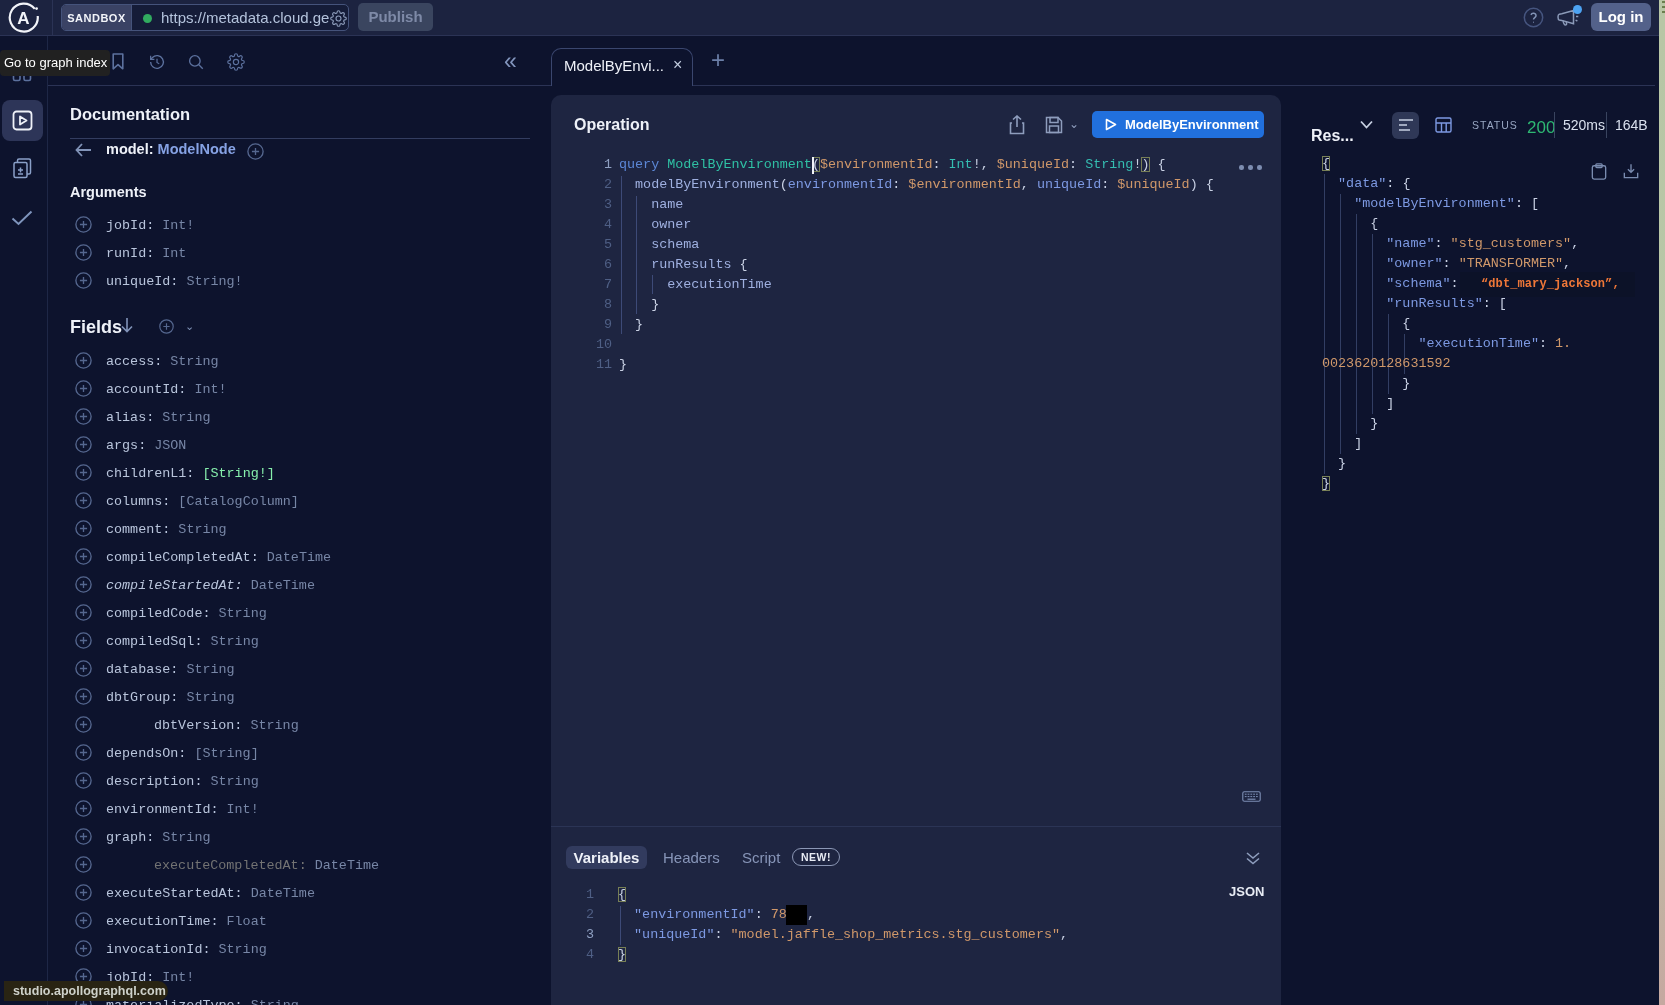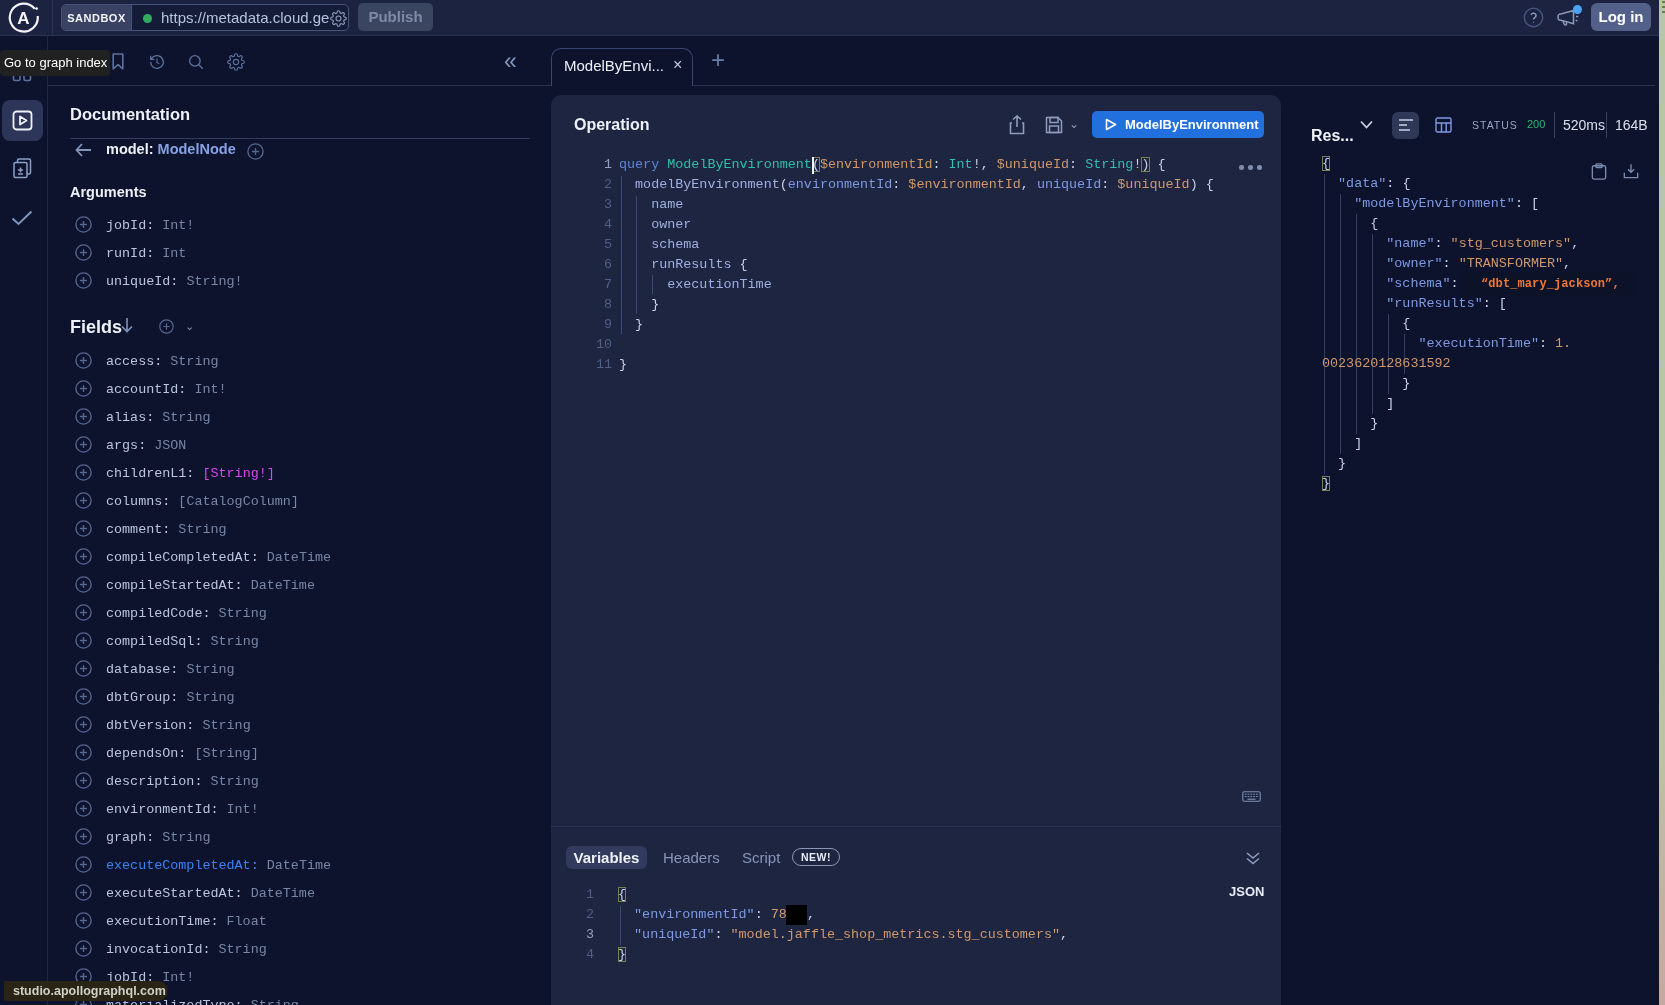--- a/index.html
+++ b/index.html
@@ -157,41 +157,41 @@
         <div class="abs mono" style="left:57px;top:56px;"><span style="color:#b9c5dc;">alias:</span> <span style="color:#7786a6;">String</span></div>
         <svg class="abs" style="left:26px;top:84px;" width="17" height="17" viewBox="0 0 19 19" fill="none" stroke="#55678f" stroke-width="1.5">
           <circle cx="9.5" cy="9.5" r="8.5"></circle>
           <path d="M9.5 5.5v8M5.5 9.5h8"></path>
         </svg>
         <div class="abs mono" style="left:57px;top:84px;"><span style="color:#b9c5dc;">args:</span> <span style="color:#7786a6;">JSON</span></div>
         <svg class="abs" style="left:26px;top:112px;" width="17" height="17" viewBox="0 0 19 19" fill="none" stroke="#55678f" stroke-width="1.5">
           <circle cx="9.5" cy="9.5" r="8.5"></circle>
           <path d="M9.5 5.5v8M5.5 9.5h8"></path>
         </svg>
-        <div class="abs mono" style="left:57px;top:112px;"><span style="color:#b9c5dc;">childrenL1:</span> <span style="color:#d946ef;">[String!]</span></div>
+        <div class="abs mono" style="left:57px;top:112px;"><span style="color:#b9c5dc;">childrenL1:</span> <span style="color:#86efac;">[String!]</span></div>
         <svg class="abs" style="left:26px;top:140px;" width="17" height="17" viewBox="0 0 19 19" fill="none" stroke="#55678f" stroke-width="1.5">
           <circle cx="9.5" cy="9.5" r="8.5"></circle>
           <path d="M9.5 5.5v8M5.5 9.5h8"></path>
         </svg>
         <div class="abs mono" style="left:57px;top:140px;"><span style="color:#b9c5dc;">columns:</span> <span style="color:#7786a6;">[CatalogColumn]</span></div>
         <svg class="abs" style="left:26px;top:168px;" width="17" height="17" viewBox="0 0 19 19" fill="none" stroke="#55678f" stroke-width="1.5">
           <circle cx="9.5" cy="9.5" r="8.5"></circle>
           <path d="M9.5 5.5v8M5.5 9.5h8"></path>
         </svg>
         <div class="abs mono" style="left:57px;top:168px;"><span style="color:#b9c5dc;">comment:</span> <span style="color:#7786a6;">String</span></div>
         <svg class="abs" style="left:26px;top:196px;" width="17" height="17" viewBox="0 0 19 19" fill="none" stroke="#55678f" stroke-width="1.5">
           <circle cx="9.5" cy="9.5" r="8.5"></circle>
           <path d="M9.5 5.5v8M5.5 9.5h8"></path>
         </svg>
         <div class="abs mono" style="left:57px;top:196px;"><span style="color:#b9c5dc;">compileCompletedAt:</span> <span style="color:#7786a6;">DateTime</span></div>
         <svg class="abs" style="left:26px;top:224px;" width="17" height="17" viewBox="0 0 19 19" fill="none" stroke="#55678f" stroke-width="1.5">
           <circle cx="9.5" cy="9.5" r="8.5"></circle>
           <path d="M9.5 5.5v8M5.5 9.5h8"></path>
         </svg>
-        <div class="abs mono" style="left:57px;top:224px;"><span style="color:#b9c5dc;">compileStartedAt:</span> <span style="color:#7786a6;">DateTime</span></div>
+        <div class="abs mono" style="left:57px;top:224px;"><span style="color:#b9c5dc;font-style:italic;">compileStartedAt:</span> <span style="color:#7786a6;">DateTime</span></div>
         <svg class="abs" style="left:26px;top:252px;" width="17" height="17" viewBox="0 0 19 19" fill="none" stroke="#55678f" stroke-width="1.5">
           <circle cx="9.5" cy="9.5" r="8.5"></circle>
           <path d="M9.5 5.5v8M5.5 9.5h8"></path>
         </svg>
         <div class="abs mono" style="left:57px;top:252px;"><span style="color:#b9c5dc;">compiledCode:</span> <span style="color:#7786a6;">String</span></div>
         <svg class="abs" style="left:26px;top:280px;" width="17" height="17" viewBox="0 0 19 19" fill="none" stroke="#55678f" stroke-width="1.5">
           <circle cx="9.5" cy="9.5" r="8.5"></circle>
           <path d="M9.5 5.5v8M5.5 9.5h8"></path>
         </svg>
         <div class="abs mono" style="left:57px;top:280px;"><span style="color:#b9c5dc;">compiledSql:</span> <span style="color:#7786a6;">String</span></div>
@@ -202,21 +202,21 @@
         <div class="abs mono" style="left:57px;top:308px;"><span style="color:#b9c5dc;">database:</span> <span style="color:#7786a6;">String</span></div>
         <svg class="abs" style="left:26px;top:336px;" width="17" height="17" viewBox="0 0 19 19" fill="none" stroke="#55678f" stroke-width="1.5">
           <circle cx="9.5" cy="9.5" r="8.5"></circle>
           <path d="M9.5 5.5v8M5.5 9.5h8"></path>
         </svg>
         <div class="abs mono" style="left:57px;top:336px;"><span style="color:#b9c5dc;">dbtGroup:</span> <span style="color:#7786a6;">String</span></div>
         <svg class="abs" style="left:26px;top:364px;" width="17" height="17" viewBox="0 0 19 19" fill="none" stroke="#55678f" stroke-width="1.5">
           <circle cx="9.5" cy="9.5" r="8.5"></circle>
           <path d="M9.5 5.5v8M5.5 9.5h8"></path>
         </svg>
-        <div class="abs mono" style="left:57px;top:364px;"><span style="color:#b9c5dc;">dbtVersion:</span> <span style="color:#7786a6;">String</span></div>
+        <div class="abs mono" style="left:57px;top:364px;"><span style="color:#b9c5dc;margin-left:48px;">dbtVersion:</span> <span style="color:#7786a6;">String</span></div>
         <svg class="abs" style="left:26px;top:392px;" width="17" height="17" viewBox="0 0 19 19" fill="none" stroke="#55678f" stroke-width="1.5">
           <circle cx="9.5" cy="9.5" r="8.5"></circle>
           <path d="M9.5 5.5v8M5.5 9.5h8"></path>
         </svg>
         <div class="abs mono" style="left:57px;top:392px;"><span style="color:#b9c5dc;">dependsOn:</span> <span style="color:#7786a6;">[String]</span></div>
         <svg class="abs" style="left:26px;top:420px;" width="17" height="17" viewBox="0 0 19 19" fill="none" stroke="#55678f" stroke-width="1.5">
           <circle cx="9.5" cy="9.5" r="8.5"></circle>
           <path d="M9.5 5.5v8M5.5 9.5h8"></path>
         </svg>
         <div class="abs mono" style="left:57px;top:420px;"><span style="color:#b9c5dc;">description:</span> <span style="color:#7786a6;">String</span></div>
@@ -227,21 +227,21 @@
         <div class="abs mono" style="left:57px;top:448px;"><span style="color:#b9c5dc;">environmentId:</span> <span style="color:#7786a6;">Int!</span></div>
         <svg class="abs" style="left:26px;top:476px;" width="17" height="17" viewBox="0 0 19 19" fill="none" stroke="#55678f" stroke-width="1.5">
           <circle cx="9.5" cy="9.5" r="8.5"></circle>
           <path d="M9.5 5.5v8M5.5 9.5h8"></path>
         </svg>
         <div class="abs mono" style="left:57px;top:476px;"><span style="color:#b9c5dc;">graph:</span> <span style="color:#7786a6;">String</span></div>
         <svg class="abs" style="left:26px;top:504px;" width="17" height="17" viewBox="0 0 19 19" fill="none" stroke="#55678f" stroke-width="1.5">
           <circle cx="9.5" cy="9.5" r="8.5"></circle>
           <path d="M9.5 5.5v8M5.5 9.5h8"></path>
         </svg>
-        <div class="abs mono" style="left:57px;top:504px;"><span style="color:#3b82f6;">executeCompletedAt:</span> <span style="color:#7786a6;">DateTime</span></div>
+        <div class="abs mono" style="left:57px;top:504px;"><span style="color:#737373;margin-left:48px;">executeCompletedAt:</span> <span style="color:#7786a6;">DateTime</span></div>
         <svg class="abs" style="left:26px;top:532px;" width="17" height="17" viewBox="0 0 19 19" fill="none" stroke="#55678f" stroke-width="1.5">
           <circle cx="9.5" cy="9.5" r="8.5"></circle>
           <path d="M9.5 5.5v8M5.5 9.5h8"></path>
         </svg>
         <div class="abs mono" style="left:57px;top:532px;"><span style="color:#b9c5dc;">executeStartedAt:</span> <span style="color:#7786a6;">DateTime</span></div>
         <svg class="abs" style="left:26px;top:560px;" width="17" height="17" viewBox="0 0 19 19" fill="none" stroke="#55678f" stroke-width="1.5">
           <circle cx="9.5" cy="9.5" r="8.5"></circle>
           <path d="M9.5 5.5v8M5.5 9.5h8"></path>
         </svg>
         <div class="abs mono" style="left:57px;top:560px;"><span style="color:#b9c5dc;">executionTime:</span> <span style="color:#7786a6;">Float</span></div>
@@ -312,21 +312,21 @@
       </svg>
     <div class="abs" style="left:111px;top:26px;width:27px;height:27px;background:#2f3857;border-radius:6px;"></div>
     <svg class="abs" style="left:117px;top:32px;" width="16" height="14" viewBox="0 0 16 14" fill="none" stroke="#c7d0e2" stroke-width="1.7">
         <path d="M1 2 H15 M1 7 H9 M1 12 H12"></path>
       </svg>
     <svg class="abs" style="left:154px;top:31px;" width="17" height="16" viewBox="0 0 17 16" fill="none" stroke="#7d99e2" stroke-width="1.4">
         <rect x="1" y="1" width="15" height="14" rx="1.5"></rect>
         <path d="M1 6 H16 M6.5 6 V15 M11.2 6 V15"></path>
       </svg>
     <div class="abs" style="left:191px;top:33px;color:#98a6c2;font-size:10.5px;letter-spacing:1px;">STATUS</div>
-    <div class="abs" style="left:246px;top:32px;color:#2eb873;font-size:11px;">200</div>
+    <div class="abs" style="left:246px;top:32px;color:#2eb873;font-size:17px;">200</div>
     <div class="abs" style="left:273px;top:26px;width:1px;height:26px;background:#39445f;"></div>
     <div class="abs" style="left:282px;top:31px;color:#d9e0ee;font-size:14px;">520ms</div>
     <div class="abs" style="left:325px;top:26px;width:1px;height:26px;background:#39445f;"></div>
     <div class="abs" style="left:334px;top:31px;color:#d9e0ee;font-size:14px;">164B</div>
     <svg class="abs" style="left:310px;top:77px;" width="16" height="17" viewBox="0 0 18 19" fill="none" stroke="#7a8cb0" stroke-width="1.5">
         <rect x="1.5" y="3" width="15" height="15" rx="2"></rect>
         <rect x="5.5" y="1" width="7" height="4" rx="1"></rect>
       </svg>
     <svg class="abs" style="left:342px;top:77px;" width="16" height="16" viewBox="0 0 18 18" fill="none" stroke="#7a8cb0" stroke-width="1.5">
         <path d="M9 1.5 V10 M5.5 7 L9 10.5 L12.5 7 M1.5 11 V16.5 H16.5 V11"></path>

